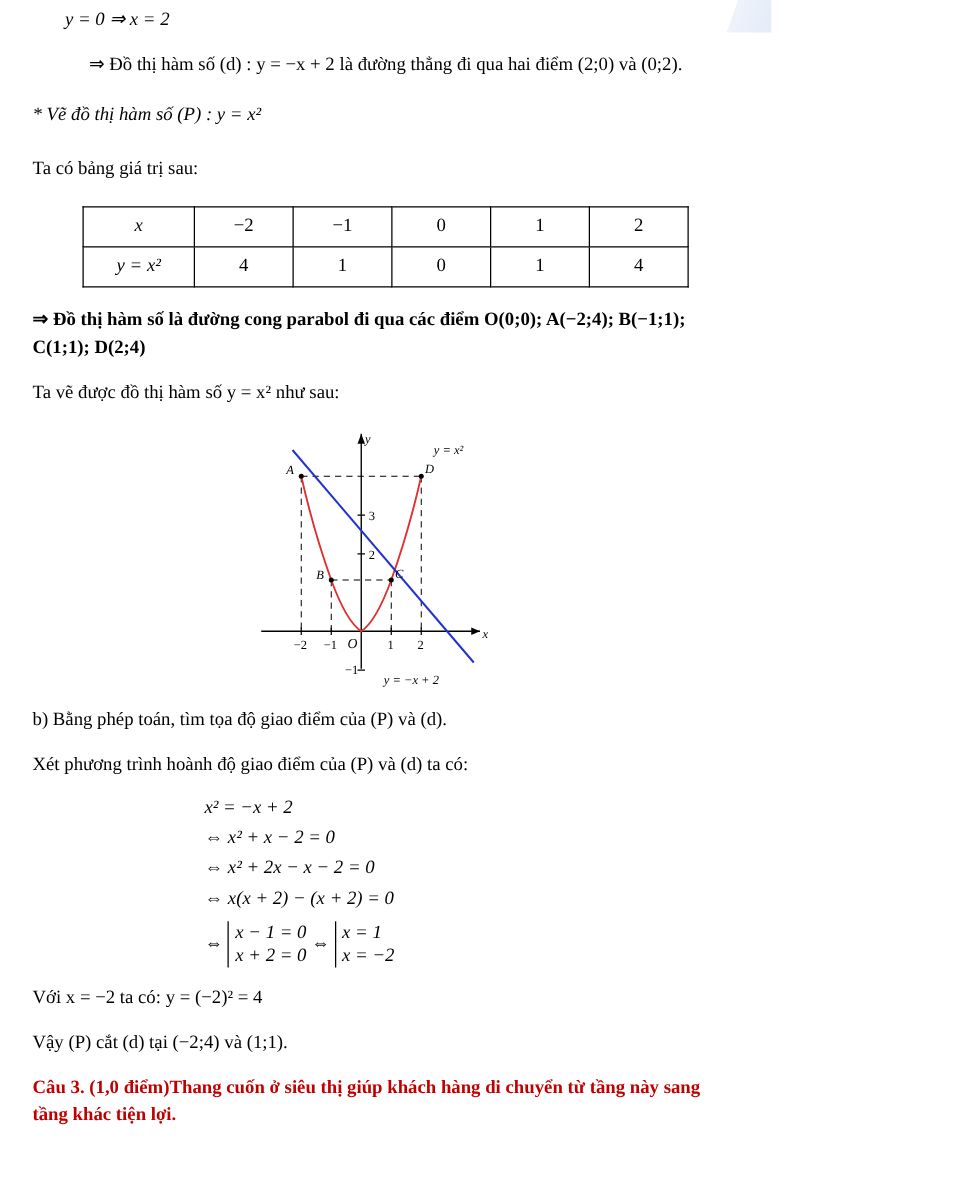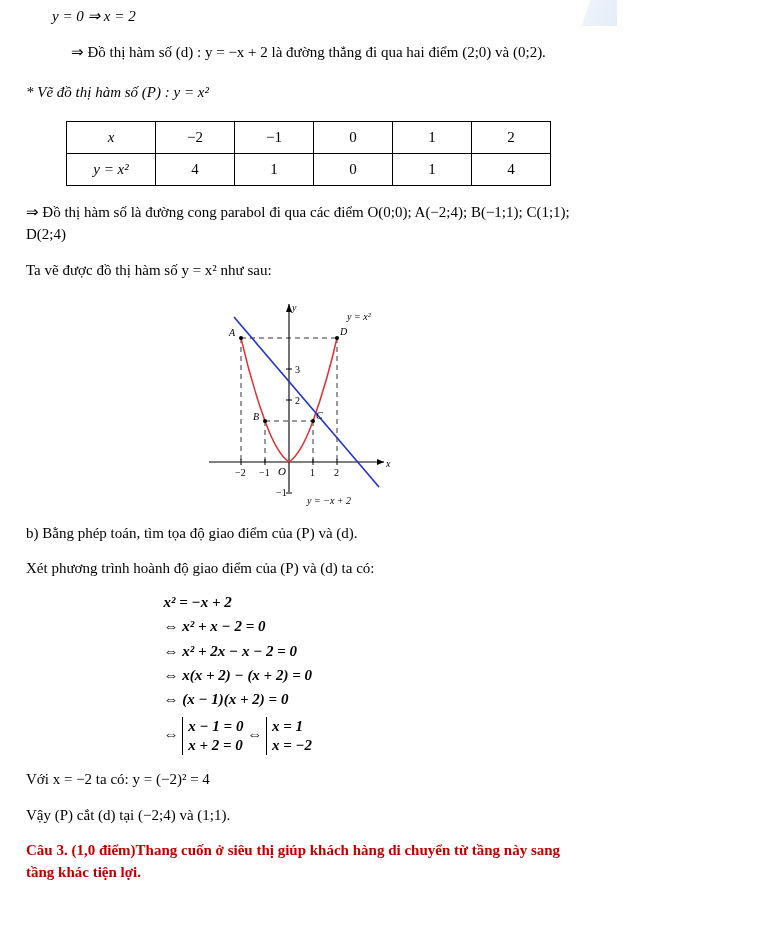--- a/index.html
+++ b/index.html
@@ -62,21 +62,21 @@
     border: 1px solid #000000;
     width: 76px;
     height: 29px;
     text-align: center;
     vertical-align: middle;
   }
   table.values td.head {
     width: 86px;
   }
 
-  .after-tbl { padding-top: 16px; }
+  .after-tbl { padding-top: 16px; font-weight: bold; }
   .spaced { padding-top: 14px; }
 
   
   .graph-wrap {
     display: flex;
     justify-content: center;
     margin-top: 10px;
   }
   .lbl-caution { color: #c00000; font-weight: bold; }
   .bold-it { font-weight: bold; }
@@ -86,21 +86,20 @@
     vertical-align: middle;
     border-left: 1.6px solid #000;
     padding-left: 5px;
     line-height: 1.25;
     text-align: left;
   }
   .eqblock {
     margin: 0 auto;
     width: 290px;
     padding-left: 0;
-    font-weight: bold;
   }
   .eqline {
     line-height: 1.62;
     white-space: nowrap;
   }
   .center-col { display: flex; justify-content: center; }
 </style>
 </head>
 <body>
 
@@ -113,20 +112,23 @@
   </div>
 
   <div class="line r2">
     <span>⇒ Đồ thị hàm số (d) : y = −x + 2 là đường thẳng đi qua hai điểm (2;0) và (0;2).</span>
   </div>
 
   <div class="line r3">
     <span>* Vẽ đồ thị hàm số (P) : y = x²</span>
   </div>
 
+  <div class="line r4">
+    <span>Ta có bảng giá trị sau:</span>
+  </div>
 
   <div class="tbl-wrap">
     <table class="values">
       <tbody>
           <tr>
         <td class="head"><i>x</i></td>
         <td><span>−2</span></td>
         <td><span>−1</span></td>
         <td><span>0</span></td>
         <td><span>1</span></td>
@@ -215,21 +217,20 @@
   <div class="line spaced">
     <span>Xét phương trình hoành độ giao điểm của (P) và (d) ta có:</span>
   </div>
 
   <div class="center-col" style="margin-top:10px">
     <div class="eqblock">
       <div class="eqline mathline"><i>x² = −x + 2</i></div>
       <div class="eqline mathline"><i>⇔ x² + x − 2 = 0</i></div>
       <div class="eqline mathline"><i>⇔ x² + 2x − x − 2 = 0</i></div>
       <div class="eqline mathline"><i>⇔ x(x + 2) − (x + 2) = 0</i></div>
-      <div class="eqline mathline"><i>⇔ (x − 1)(x + 2) = 0</i></div>
       <div class="eqline mathline" style="padding-top:6px">
         <span>⇔</span>
         <span class="frac-br">
           <i style="display:block">x − 1 = 0</i>
           <i style="display:block">x + 2 = 0</i>
         </span>
         <span>⇔</span>
         <span class="frac-br">
           <i style="display:block">x = 1</i>
           <i style="display:block">x = −2</i>

